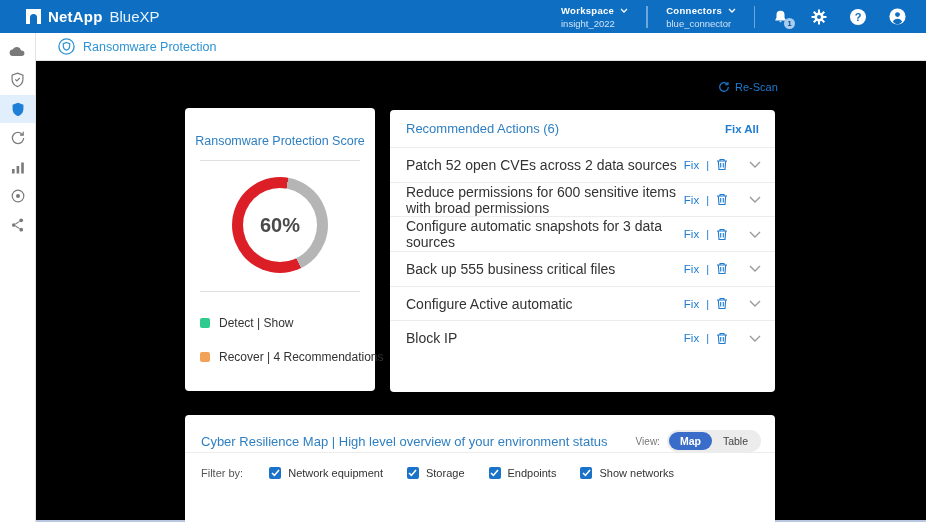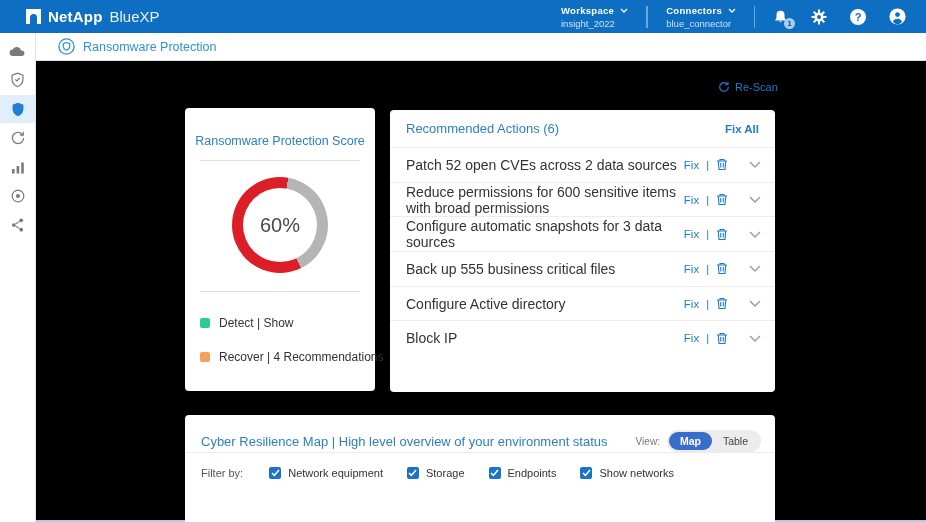--- a/index.html
+++ b/index.html
@@ -55,21 +55,21 @@
     box-shadow:0 1px 3px rgba(0,0,0,.12); }
 
   
   .score-card { left:185px; top:108px; width:190px; height:283px; }
   .score-title { color:#2e7fc2; font-size:12.5px; text-align:center; padding-top:26px; }
   .score-div { height:1px; background:#e0e0e0; margin:12px 15px 0 15px; }
   .donut-wrap { display:flex; justify-content:center; margin-top:16px; }
   .donut { width:96px; height:96px; border-radius:50%; position:relative;
     background:conic-gradient(from 10deg, #b5b5b5 0 144deg, #dc1f26 144deg 360deg); }
   .donut-hole { position:absolute; left:11px; top:11px; width:74px; height:74px;
-    background:#fff; border-radius:50%; display:flex; align-items:center; justify-content:center; }
+    background:#fff; border-radius:50%; display:flex; align-items:center; justify-content:center;font-weight:bold; }
   .donut-score { font-size:20px; color:#4a4a4a; }
   .legend { margin:14px 15px 0 15px; }
   .legend-row { display:flex; align-items:center; gap:9px; height:34px; }
   .sw { width:10px; height:10px; border-radius:2px; flex:0 0 auto; }
   .legend-label { font-size:12px; color:#333; white-space:nowrap; }
 
   
   .actions-card { left:390px; top:110px; width:385px; height:282px; }
   .actions-head { height:37px; display:flex; align-items:center; padding:0 16px; }
   .actions-title { color:#2e7fc2; font-size:13px; }
@@ -322,21 +322,21 @@
           </svg>
         <span class="chev">
             <svg width="12" height="7" viewBox="0 0 12 7">
               <polyline points="1,1 6,6 11,1" fill="none" stroke="#9a9a9a" stroke-width="1.4"></polyline>
             </svg>
           </span>
       </span>
     </div>
 
     <div class="action-row">
-      <span class="action-text">Configure Active directory</span>
+      <span class="action-text">Configure Active automatic</span>
       <span class="row-controls">
         <span class="fix-link">Fix</span>
         <span class="pipe">|</span>
         <svg width="12" height="13" viewBox="0 0 12 13">
             <path d="M1 3h10M4 3V1.5h4V3M2.3 3l.7 8.5h6l.7-8.5M4.7 5v4.5M7.3 5v4.5" fill="none" stroke="#1e7bd0" stroke-width="1.1"></path>
           </svg>
         <span class="chev">
             <svg width="12" height="7" viewBox="0 0 12 7">
               <polyline points="1,1 6,6 11,1" fill="none" stroke="#9a9a9a" stroke-width="1.4"></polyline>
             </svg>

